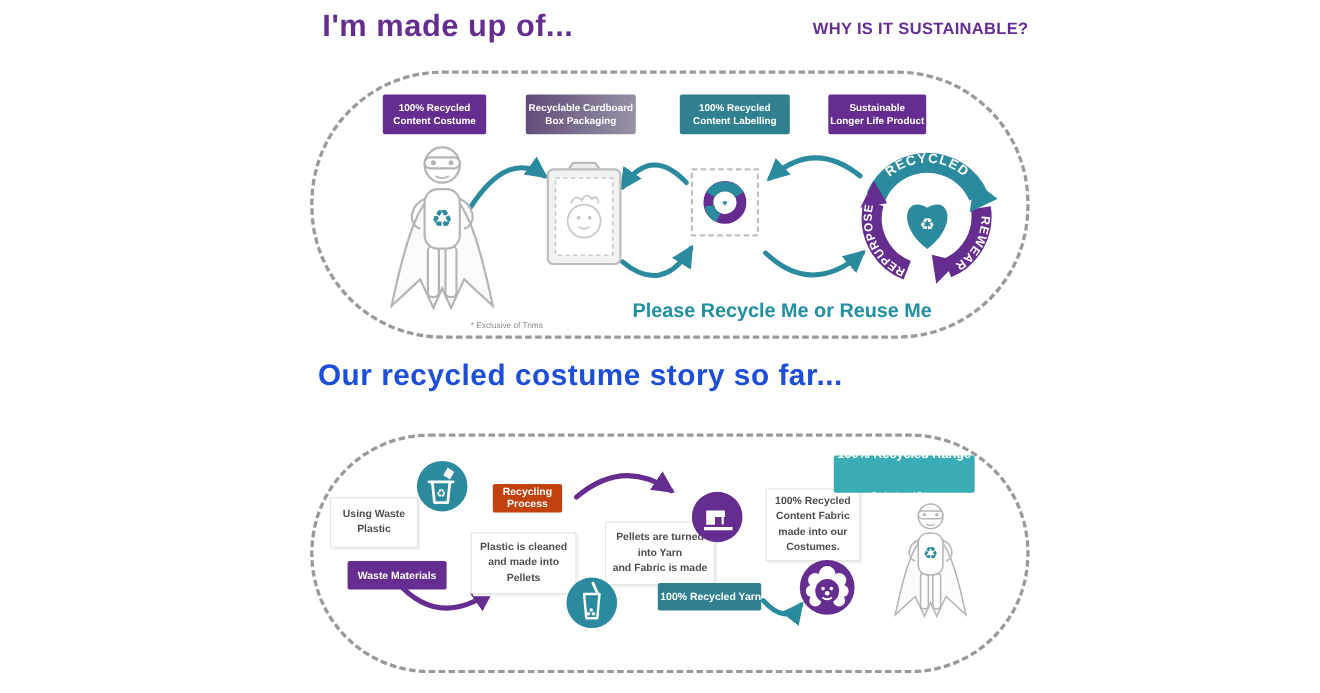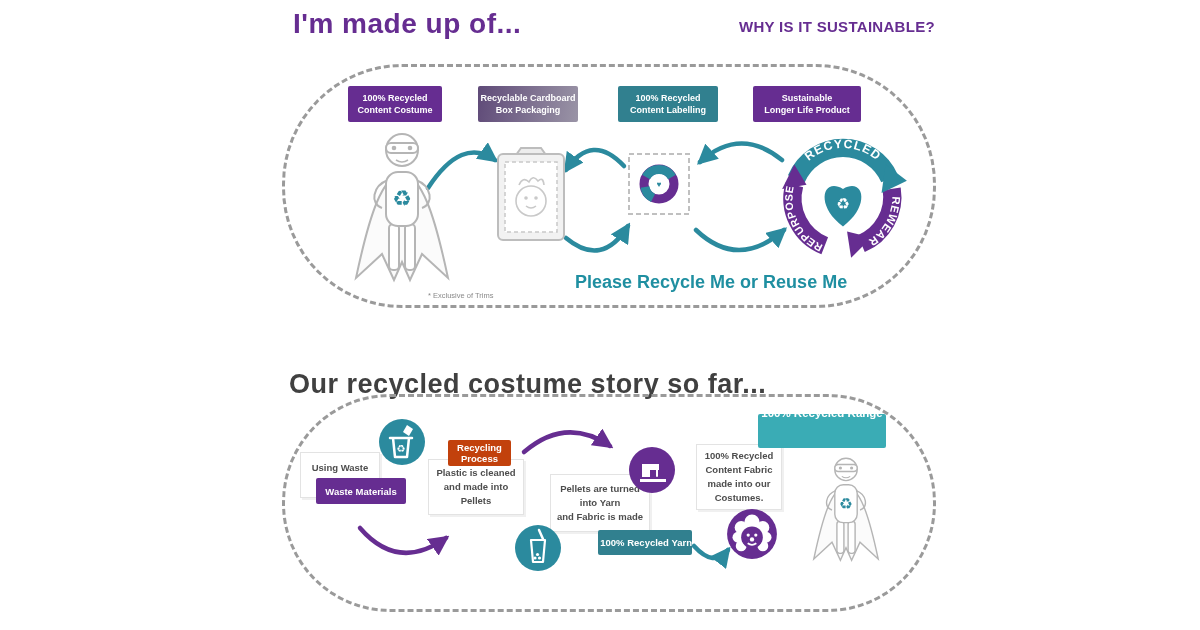--- a/index.html
+++ b/index.html
@@ -6,50 +6,50 @@
   .canvas{
     position:relative;width:1200px;height:630px;background:#ffffff;overflow:hidden;
     font-family:"Liberation Sans",sans-serif;
   }
   .abs{position:absolute;}
   .ml{white-space:pre-line;}
 
   
   .top-title{left:293px;top:8px;font-size:28px;font-weight:700;color:#662d91;letter-spacing:.5px;}
   .why-title{left:733px;top:18px;width:202px;font-size:15px;font-weight:700;color:#662d91;text-align:right;letter-spacing:.3px;}
-  .bottom-title{left:289px;top:326px;font-size:27px;font-weight:700;color:#404040;letter-spacing:.5px;margin-top:43px;}
+  .bottom-title{left:289px;top:326px;font-size:27px;font-weight:700;color:#1d4ed8;letter-spacing:.5px;}
 
   
   .oval{border:3px dashed #9a9a9a;background:transparent;}
   .oval-top{left:282px;top:64px;width:648px;height:238px;border-radius:120px;}
   .oval-bottom{left:282px;top:394px;width:648px;height:212px;border-radius:108px;}
 
   
   .badge{display:flex;align-items:center;justify-content:center;text-align:center;
          color:#fff;font-weight:700;border-radius:2px;z-index:3;}
   .badge .ml{line-height:1.35;}
   .b-top{font-size:9px;height:36px;}
   .b1{left:348px;top:86px;width:94px;background:#662d91;}
   .b2{left:478px;top:86px;width:100px;background:linear-gradient(100deg,#5f4a78,#9a94a6);}
   .b3{left:618px;top:86px;width:100px;background:#31808f;}
-  .b4{left:753px;top:86px;width:108px;background:#662d91;}
-
-  .b-waste{left:316px;top:478px;width:90px;height:26px;background:#662d91;font-size:9.5px;}
+  .b4{left:753px;top:86px;width:89px;background:#662d91;}
+
+  .b-waste{left:316px;top:510px;width:90px;height:26px;background:#662d91;font-size:9.5px;}
   .b-process{left:448px;top:440px;width:63px;height:26px;background:#c2410c;font-size:9.5px;}
   .b-yarn{left:598px;top:530px;width:94px;height:25px;background:#31808f;font-size:9.5px;justify-content:flex-end;}
   .b-range{left:758px;top:414px;width:128px;height:34px;background:#3aacb5;flex-direction:column;line-height:1.1;}
   .b-range .t1{font-size:11.5px;}
   .b-range .t2{font-size:7.5px;font-weight:400;margin-top:27px;}
 
   
   .card{background:#fff;border:1px solid #e3e3e3;box-shadow:2px 2px 0 #f0f0f0;
         display:flex;align-items:center;justify-content:center;text-align:center;
         color:#4d4d4d;font-weight:700;font-size:9.5px;line-height:1.45;z-index:2;}
   .c-using{left:300px;top:452px;width:78px;height:44px;}
-  .c-cleaned{left:428px;top:459px;width:94px;height:54px;}
+  .c-cleaned{left:428px;top:484px;width:94px;height:54px;}
   .c-pellets{left:550px;top:474px;width:98px;height:56px;}
   .c-fabric{left:696px;top:444px;width:84px;height:64px;}
 
   
   .tagline{left:575px;top:272px;width:280px;font-size:18px;font-weight:700;color:#1f8fa1;text-align:left;}
   .footnote{left:428px;top:291px;font-size:7.5px;color:#8a8a8a;}
 
   
   .icon-svg{display:block;}
   .hero1{left:342px;top:126px;width:120px;height:164px;z-index:2;}

